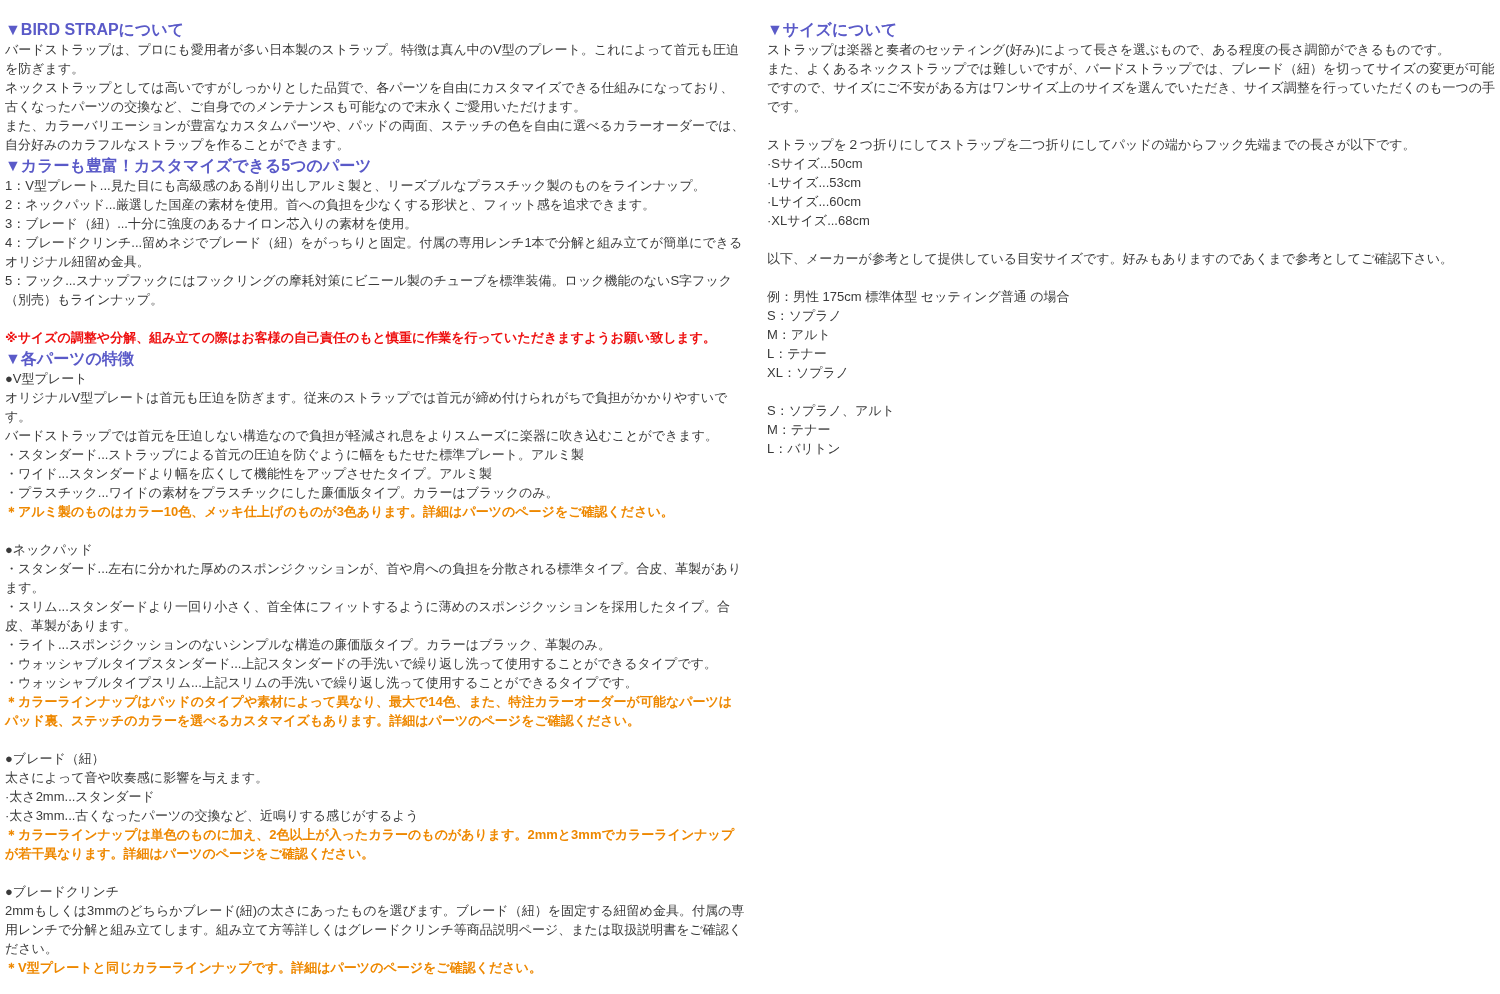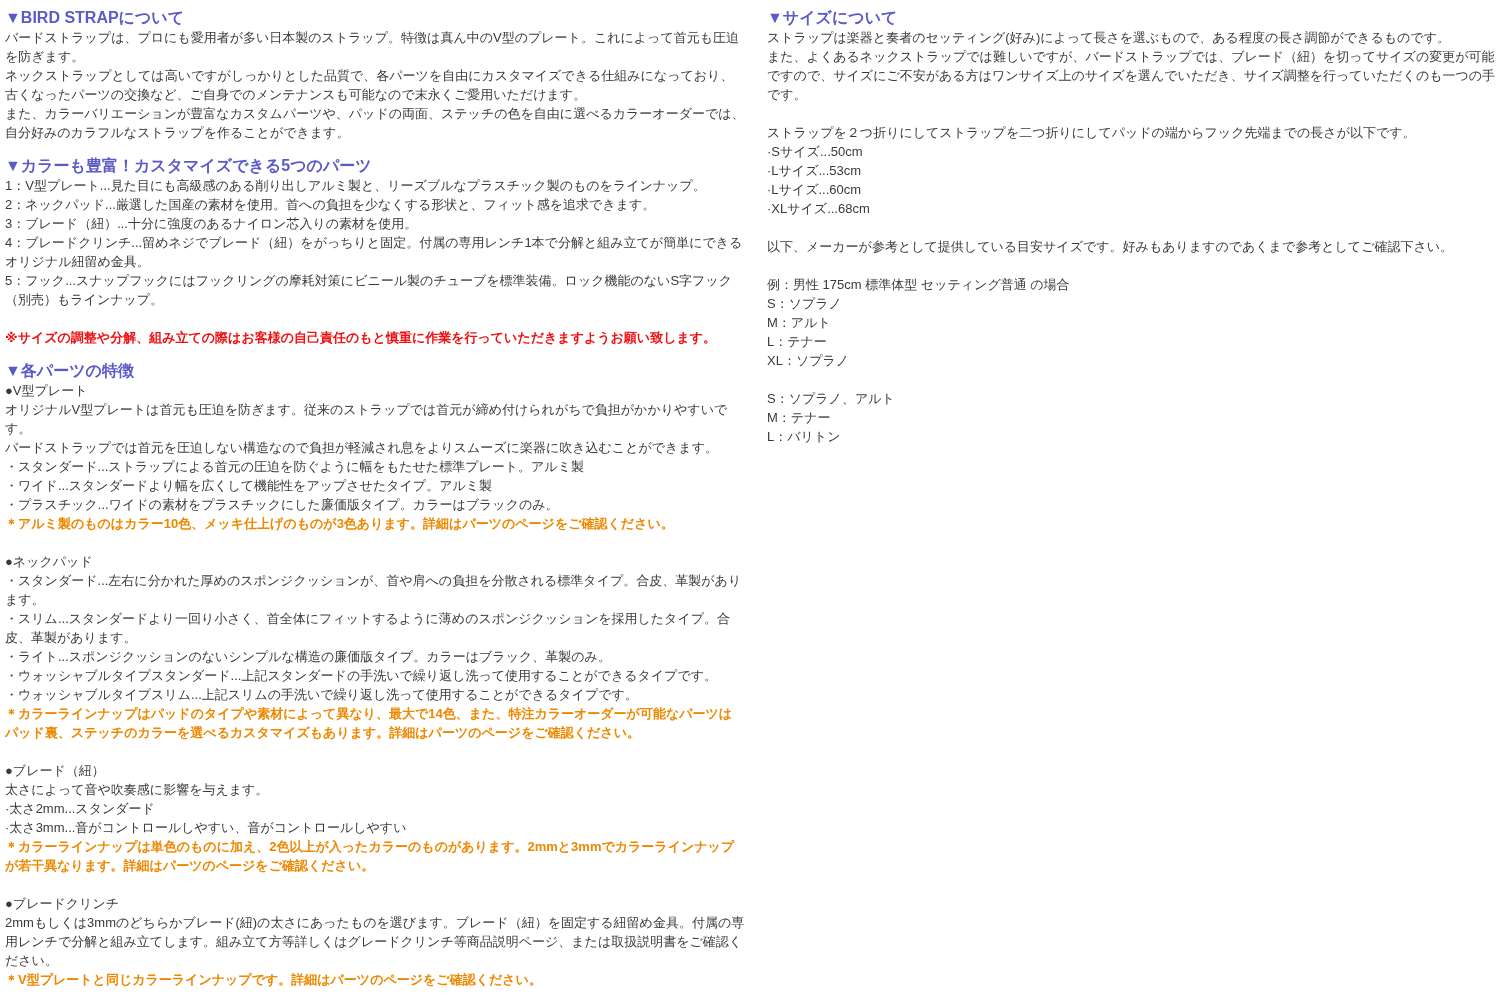--- a/index.html
+++ b/index.html
@@ -22,23 +22,23 @@
     line-height: 19px;
     color: #3a3a3a;
     word-break: break-all;
     overflow-wrap: break-word;
   }
   .block.heading {
     font-size: 16px;
     line-height: 21px;
     font-weight: 700;
     color: #5a5ac8;
-    margin-top: 13px;
+    margin-top: 1px;
   }
-  .block.heading:first-child { margin-top: 0; }
+  .block.heading:first-child { margin-top: 12px; }
   .block.red {
     color: #ee1111;
     font-weight: 700;
     margin-top: 19px;
   }
   .block.orange {
     color: #ee8800;
     font-weight: 700;
   }
   .block.spacer { height: 19px; }
@@ -71,21 +71,21 @@
     <div class="block para">・スタンダード...左右に分かれた厚めのスポンジクッションが、首や肩への負担を分散される標準タイプ。合皮、革製があります。</div>
     <div class="block para">・スリム...スタンダードより一回り小さく、首全体にフィットするように薄めのスポンジクッションを採用したタイプ。合皮、革製があります。</div>
     <div class="block para">・ライト...スポンジクッションのないシンプルな構造の廉価版タイプ。カラーはブラック、革製のみ。</div>
     <div class="block para">・ウォッシャブルタイプスタンダード...上記スタンダードの手洗いで繰り返し洗って使用することができるタイプです。</div>
     <div class="block para">・ウォッシャブルタイプスリム...上記スリムの手洗いで繰り返し洗って使用することができるタイプです。</div>
     <div class="block orange">＊カラーラインナップはパッドのタイプや素材によって異なり、最大で14色、また、特注カラーオーダーが可能なパーツはパッド裏、ステッチのカラーを選べるカスタマイズもあります。詳細はパーツのページをご確認ください。</div>
     <div class="block spacer"></div>
     <div class="block para">●ブレード（紐）</div>
     <div class="block para">太さによって音や吹奏感に影響を与えます。</div>
     <div class="block para">·太さ2mm...スタンダード</div>
-    <div class="block para">·太さ3mm...音がコントロールしやすい、音がコントロールしやすい</div>
+    <div class="block para">·太さ3mm...古くなったパーツの交換など、近鳴りする感じがするよう</div>
     <div class="block orange">＊カラーラインナップは単色のものに加え、2色以上が入ったカラーのものがあります。2mmと3mmでカラーラインナップが若干異なります。詳細はパーツのページをご確認ください。</div>
     <div class="block spacer"></div>
     <div class="block para">●ブレードクリンチ</div>
     <div class="block para">2mmもしくは3mmのどちらかブレード(紐)の太さにあったものを選びます。ブレード（紐）を固定する紐留め金具。付属の専用レンチで分解と組み立てします。組み立て方等詳しくはグレードクリンチ等商品説明ページ、または取扱説明書をご確認ください。</div>
     <div class="block orange">＊V型プレートと同じカラーラインナップです。詳細はパーツのページをご確認ください。</div>
     <div class="block spacer"></div>
     <div class="block para">●フック</div>
   </div>
 
 <div class="column column-right" id="col-right">

